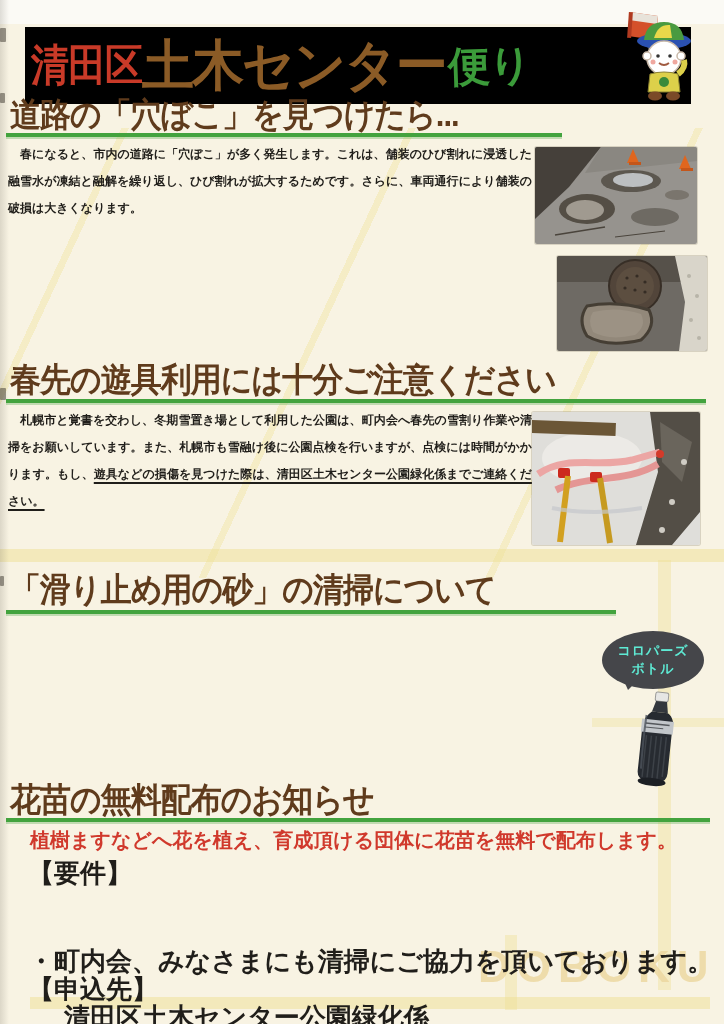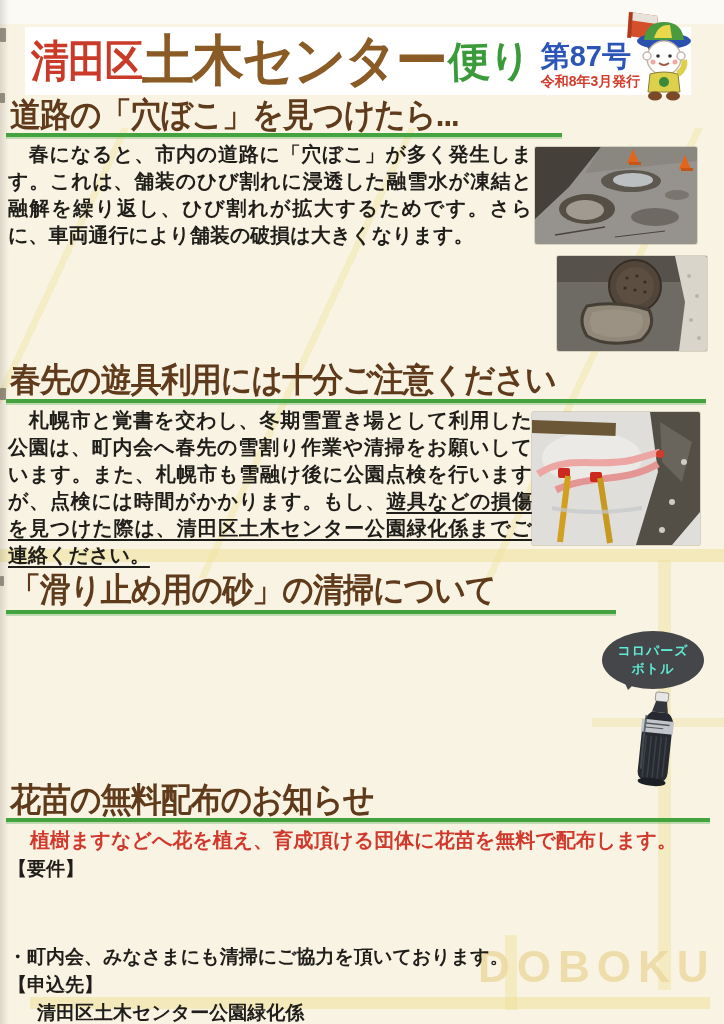--- a/index.html
+++ b/index.html
@@ -17,47 +17,47 @@
   .bleed-band { position:absolute; background:rgba(238,223,148,.5); }
   .bleed-diag { position:absolute; left:0; top:128px; width:724px; height:450px;
     background:repeating-linear-gradient(115deg, transparent 0 110px, rgba(240,226,150,.38) 110px 117px, transparent 117px 260px);
     pointer-events:none; }
   .watermark {
     position:absolute; left:478px; top:942px; font-size:44px; font-weight:900;
     color:#ecd79e; letter-spacing:7px; opacity:.8; filter:blur(.7px);
   }
   
   .masthead {
-    position:absolute; left:25px; top:27px; width:666px; height:68px;
-    background:#ffffff; display:flex; align-items:center; padding-left:6px;
+    position:absolute; left:25px; top:27px; width:666px; height:77px;
+    background:#000000; display:flex; align-items:center; padding-left:6px;
   }
   .mh-region { font-size:38px; font-weight:900; color:#c93a28; letter-spacing:-1px; transform:scaleY(1.15); }
   .mh-title  { font-size:52px; font-weight:900; color:#8b5b26; letter-spacing:-2px; transform:scaleY(1.05); }
   .mh-suffix { font-size:42px; font-weight:900; color:#3b9b3a; letter-spacing:-1px; margin-left:2px; transform:rotate(-2deg); }
   .mh-issue  { margin-left:10px; display:flex; flex-direction:column; align-items:flex-start; margin-top:10px; }
   .mh-issue-no   { font-size:29px; font-weight:900; color:#2b55b7; line-height:1; }
   .mh-issue-date { font-size:14px; font-weight:800; color:#d23c2b; line-height:1.2; margin-top:2px; }
   .mascot { position:absolute; left:620px; top:8px; width:80px; height:96px; }
   
   .sec-heading {
     position:absolute; left:10px; color:#5f3b1c; font-weight:900;
     font-size:31px; line-height:1.1; letter-spacing:-1px; white-space:nowrap;
     transform:scaleY(1.08); transform-origin:left top;
   }
   .green-rule { position:absolute; height:4px; background:#43a33e; box-shadow:0 2px 0 rgba(67,163,62,.3); }
   
   .body-text {
-    position:absolute; font-size:20px; line-height:27px; font-weight:700;
+    position:absolute; font-size:12px; line-height:27px; font-weight:700;
     color:#201e1a; text-align:justify; letter-spacing:0px;
   }
   .body-text p { text-indent:0; }
   .u-span { text-decoration:underline; text-decoration-thickness:2px; text-underline-offset:4px; }
   .red-span { color:#d0392c; }
   .red-lead { position:absolute; font-size:20px; font-weight:800; color:#d0392c; white-space:nowrap; }
-  .list-line { position:absolute; font-size:19px; font-weight:700; color:#201e1a; white-space:nowrap; }
+  .list-line { position:absolute; font-size:26px; font-weight:700; color:#201e1a; white-space:nowrap;margin-left:20px; }
   
   .photo { position:absolute; border-radius:2px; overflow:hidden; box-shadow:0 0 0 1px rgba(120,110,90,.25); }
   
   .bubble {
     position:absolute; left:602px; top:631px; width:102px; height:58px;
     background:#45464a; border-radius:50%;
     display:flex; flex-direction:column; align-items:center; justify-content:center;
   }
   .bubble:after {
     content:""; position:absolute; left:22px; bottom:-10px;
@@ -82,24 +82,20 @@
   <div class="left-shadow"></div>
   <div class="edge-mark" style="left:0; top:28px; width:6px; height:14px;"></div>
   <div class="edge-mark" style="left:0; top:93px; width:5px; height:10px;"></div>
   <div class="edge-mark" style="left:0; top:388px; width:6px; height:12px;"></div>
   <div class="edge-mark" style="left:0; top:576px; width:4px; height:10px;"></div>
 
   <div class="masthead">
     <span class="mh-region">清田区</span>
     <span class="mh-title">土木センター</span>
     <span class="mh-suffix">便り</span>
-    <span class="mh-issue">
-      <span class="mh-issue-no">第87号</span>
-      <span class="mh-issue-date">令和8年3月発行</span>
-    </span>
   </div>
 
   <svg class="mascot" viewBox="0 0 80 96">
     <polygon points="10,4 38,8 36,32 8,28" fill="#d4502a"></polygon>
     <polygon points="10,4 38,8 37,16 9,12" fill="#e8e3da"></polygon>
     <rect x="8" y="4" width="4" height="26" fill="#b03a20" transform="rotate(4 10 17)"></rect>
     <line x1="24" y1="30" x2="33" y2="46" stroke="#555" stroke-width="3"></line>
     <ellipse cx="44" cy="33" rx="27" ry="8" fill="#2a50b0"></ellipse>
     <path d="M24 32 Q26 14 44 14 Q62 14 64 32 Z" fill="#4a9a40"></path>
     <path d="M34 30 Q38 16 50 17 L52 30 Z" fill="#e8d84a"></path>

